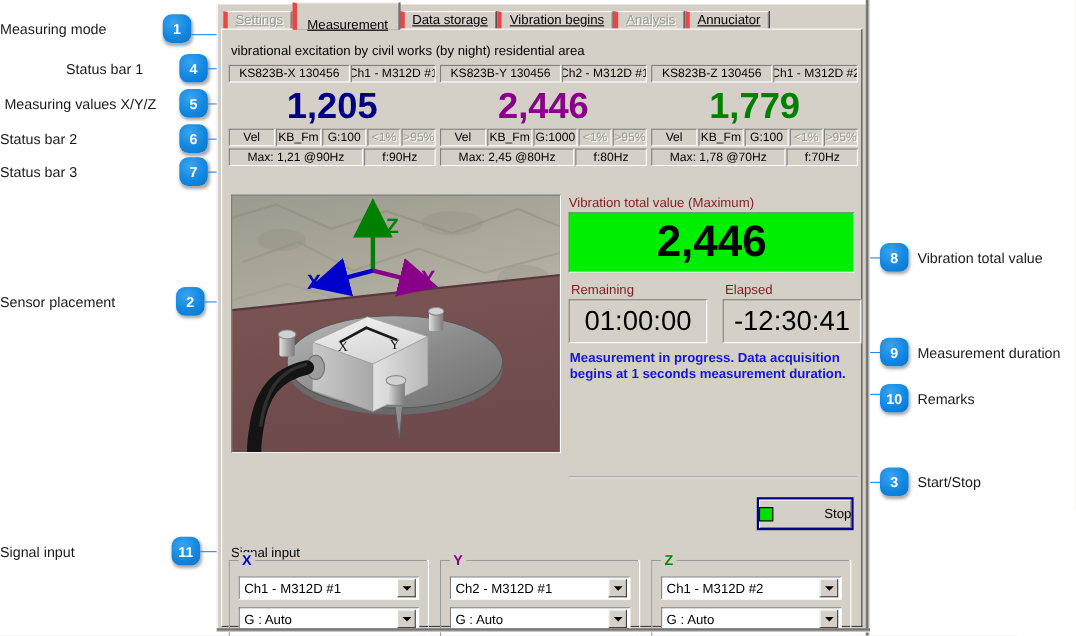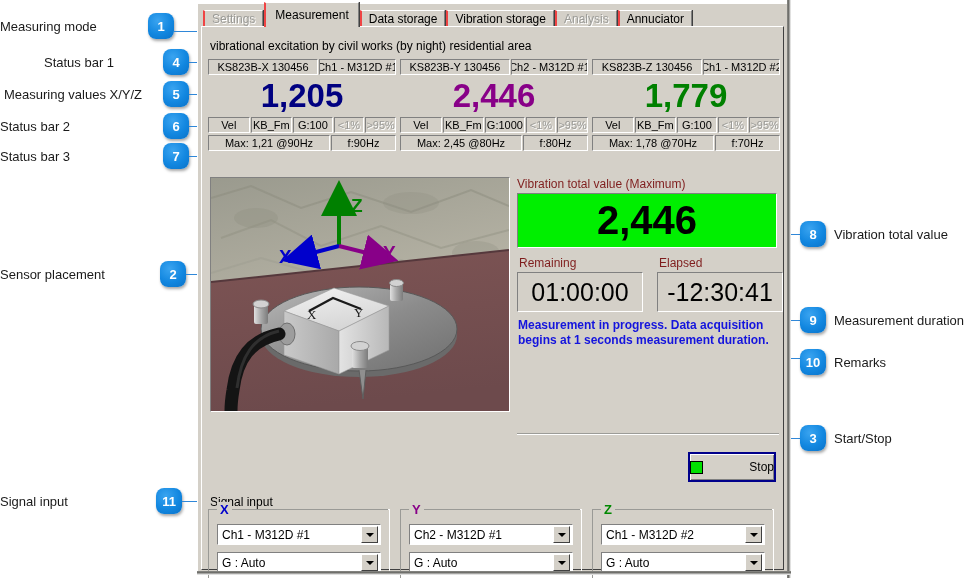--- a/index.html
+++ b/index.html
@@ -57,30 +57,31 @@
   
   #tabstrip{
     position:absolute;left:5px;top:4px;
     height:19px;
     display:flex;align-items:flex-end;
     font-size:12px;
   }
   .tab{
     height:17px;
     padding:0 7px;
-    display:flex;align-items:center;
+    display:flex;align-items:flex-start;
     background:#d4d0c8;
     border-top:1px solid #ffffff;
-    border-left:2px solid #ef4444;
+    border-left:4px solid #ef4444;
     border-right:1px solid #808080;
     box-shadow:1px 0 0 #404040;
     color:#000;
     margin-right:1px;
     box-sizing:border-box;
     white-space:nowrap;
+    text-decoration:underline;
   }
   .tab.disabled{ color:#9a9a96; text-shadow:1px 1px 0 #ffffff; }
   .tab.active{
     height:21px;
     background:#d4d0c8;
     border-bottom:none;
     margin-top:-2px;
     font-weight:normal;
     box-shadow:1px 0 0 #404040;
     position:relative;z-index:5;
@@ -290,21 +291,21 @@
   .combo.c1{ top:14px; }
   .combo.c2{ top:42px; }
 </style>
 </head>
 <body>
 
 <div class="anno-label r" style="left:0;top:20px;width:140px;">Measuring mode</div>
 <div class="badge" style="left:148px;top:13px;">1</div>
 <div class="leader" style="left:174px;top:31px;width:34px;"></div>
 
-<div class="anno-label r" style="left:0;top:56px;width:155px;padding-left:44px;">Status bar 1</div>
+<div class="anno-label r" style="left:16px;top:56px;width:155px;padding-left:44px;">Status bar 1</div>
 <div class="badge" style="left:163px;top:49px;">4</div>
 <div class="leader" style="left:189px;top:62px;width:22px;"></div>
 
 <div class="anno-label r" style="left:4px;top:88px;width:155px;">Measuring values X/Y/Z</div>
 <div class="badge" style="left:163px;top:81px;">5</div>
 <div class="leader" style="left:189px;top:94px;width:70px;"></div>
 
 <div class="anno-label r" style="left:0;top:120px;width:155px;">Status bar 2</div>
 <div class="badge" style="left:163px;top:113px;">6</div>
 <div class="leader" style="left:189px;top:126px;width:22px;"></div>
@@ -343,21 +344,21 @@
     <div class="tab disabled">
         <span>Settings</span>
       </div>
     <div class="tab active">
         <span>Measurement</span>
       </div>
     <div class="tab">
         <span>Data storage</span>
       </div>
     <div class="tab">
-        <span>Vibration storage</span>
+        <span>Vibration begins</span>
       </div>
     <div class="tab disabled">
         <span>Analysis</span>
       </div>
     <div class="tab">
         <span>Annuciator</span>
       </div>
   </div>
 
   <div id="tab-page">

